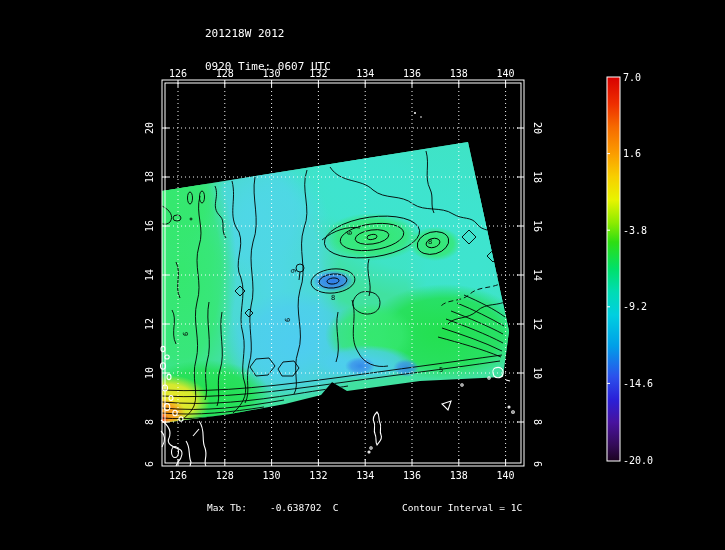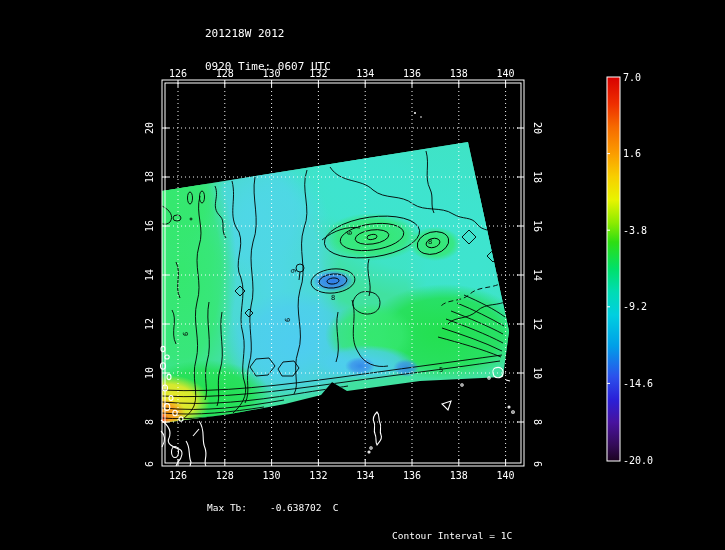--- a/index.html
+++ b/index.html
@@ -2,21 +2,21 @@
 <html><head>
 <meta charset="utf-8">
 <style>
   html,body{margin:0;padding:0;background:#000;}
   .stage{position:relative;width:725px;height:550px;background:#000;overflow:hidden;
          font-family:"DejaVu Sans Mono",monospace;color:#fff;}
   .title-block{position:absolute;left:205px;top:6px;font-size:11px;line-height:11px;
                white-space:pre;letter-spacing:0;}
   .footer-text{position:absolute;top:502px;font-size:9.5px;white-space:pre;}
   #max-tb{left:207px;}
-  #contour-int{left:392px;margin-top:28px;}
+  #contour-int{left:402px;}
   svg{position:absolute;left:0;top:0;}
   text{font-family:"DejaVu Sans Mono",monospace;}
   .axlbl{font-size:10px;fill:#fff;}
   .cblbl{font-size:10px;fill:#fff;}
   .ctlbl{font-size:7px;fill:#000;}
 </style>
 </head>
 <body>
 
 <div class="stage">

